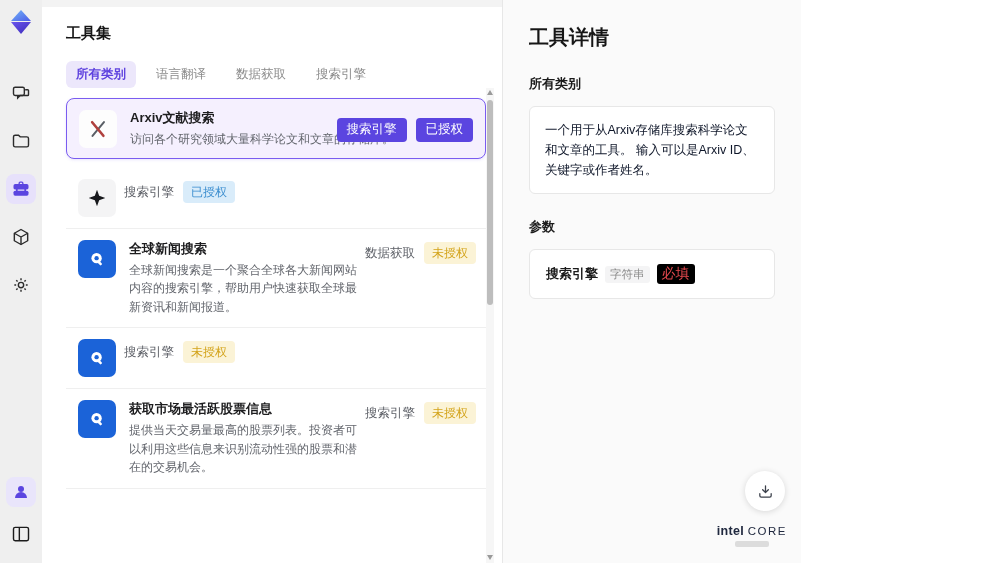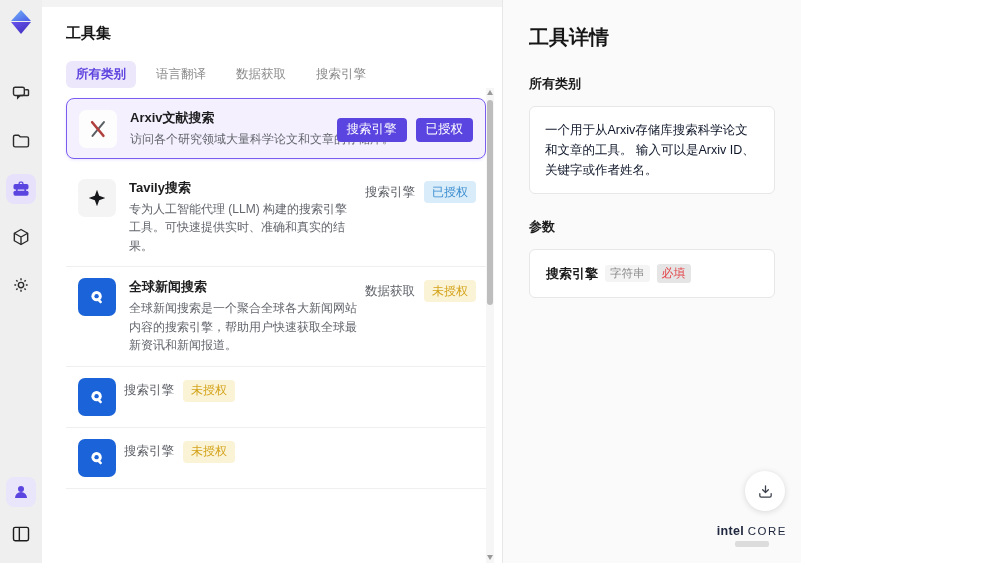--- a/index.html
+++ b/index.html
@@ -57,21 +57,21 @@
   
   .detail { flex:1 1 auto; background:#fafafa; padding:20px 26px; position:relative; }
   .detail-title { font-size:20px; font-weight:bold; color:#161616; margin-top:4px; }
   .section-title { font-size:13px; font-weight:bold; color:#1b1b1b; margin-top:24px; }
   .intro-box { margin-top:13px; background:#fff; border:1px solid #e7e7e7; border-radius:6px;
     padding:13px 15px; font-size:12.5px; color:#0f172a; line-height:1.6; }
   .param-box { margin-top:13px; background:#fff; border:1px solid #e7e7e7; border-radius:6px; padding:14px 16px; }
   .param-head { display:flex; align-items:center; gap:7px; }
   .param-name { font-size:13px; font-weight:bold; color:#1b1b1b; }
   .param-type { font-size:11.5px; color:#8b8b8b; background:#f4f4f5; padding:1px 5px; border-radius:3px; }
-  .param-req { font-size:12px; color:#e5484d; background:#e5e5e5; padding:1px 5px; border-radius:3px; }
+  .param-req { font-size:14px; color:#e5484d; background:#000000; padding:1px 5px; border-radius:3px; }
   .param-desc { margin-top:9px; font-size:12.5px; color:#55585e; }
 
   
   .fab { position:absolute; right:16px; bottom:52px; width:40px; height:40px; border-radius:50%;
     background:#fff; box-shadow:0 1px 6px rgba(0,0,0,.14); display:flex; align-items:center; justify-content:center; cursor:pointer; }
   .brand { position:absolute; right:14px; bottom:16px; text-align:center; }
   .brand-row { font-size:12.5px; color:#20293f; letter-spacing:.3px; }
   .brand-row .b1 { font-weight:bold; }
   .brand-row .b2 { font-weight:normal; letter-spacing:1.5px; font-size:11.5px; }
   .brand-bar { margin:3px auto 0; width:34px; height:6px; border-radius:2px; background:#dcdcdc; }
@@ -176,24 +176,20 @@
               <span class="badge filled">搜索引擎</span>
               <span class="badge filled">已授权</span>
             </div>
           </div>
           <div class="card">
             <div class="tool-icon ">
               <svg width="20" height="20" viewBox="0 0 24 24" fill="#17181c">
                 <path d="M12 2 L14.6 9.4 22 12 14.6 14.6 12 22 9.4 14.6 2 12 9.4 9.4 z"></path>
               </svg>
             </div>
-            <div class="tool-mid">
-              <div class="tool-title">Tavily搜索</div>
-              <div class="tool-desc">专为人工智能代理 (LLM) 构建的搜索引擎工具。可快速提供实时、准确和真实的结果。</div>
-            </div>
             <div class="tool-tags">
               <span class="cat-text">搜索引擎</span>
               <span class="badge auth">已授权</span>
             </div>
           </div>
           <div class="card">
             <div class="tool-icon blue">
               <svg width="20" height="20" viewBox="0 0 24 24">
                 <circle cx="11.5" cy="11" r="6.2" fill="#fff"></circle>
                 <circle cx="11.5" cy="11" r="2.6" fill="#1b63d8"></circle>
@@ -222,20 +218,24 @@
               <span class="badge unauth">未授权</span>
             </div>
           </div>
           <div class="card">
             <div class="tool-icon blue">
               <svg width="20" height="20" viewBox="0 0 24 24">
                 <circle cx="11.5" cy="11" r="6.2" fill="#fff"></circle>
                 <circle cx="11.5" cy="11" r="2.6" fill="#1b63d8"></circle>
                 <rect x="14.6" y="14.2" width="5.4" height="3" rx="1.2" fill="#fff" transform="rotate(45 14.6 14.2)"></rect>
               </svg>
+            </div>
+            <div class="tool-mid">
+              <div class="tool-title">获取市场最活跃股票信息</div>
+              <div class="tool-desc">提供当天交易量最高的股票列表。投资者可以利用这些信息来识别流动性强的股票和潜在的交易机会。</div>
             </div>
             <div class="tool-tags">
               <span class="cat-text">搜索引擎</span>
               <span class="badge unauth">未授权</span>
             </div>
           </div>
         </div>
     </div>
     <div class="list-scrollbar">
       <div class="sb-arrow sb-up"></div>

